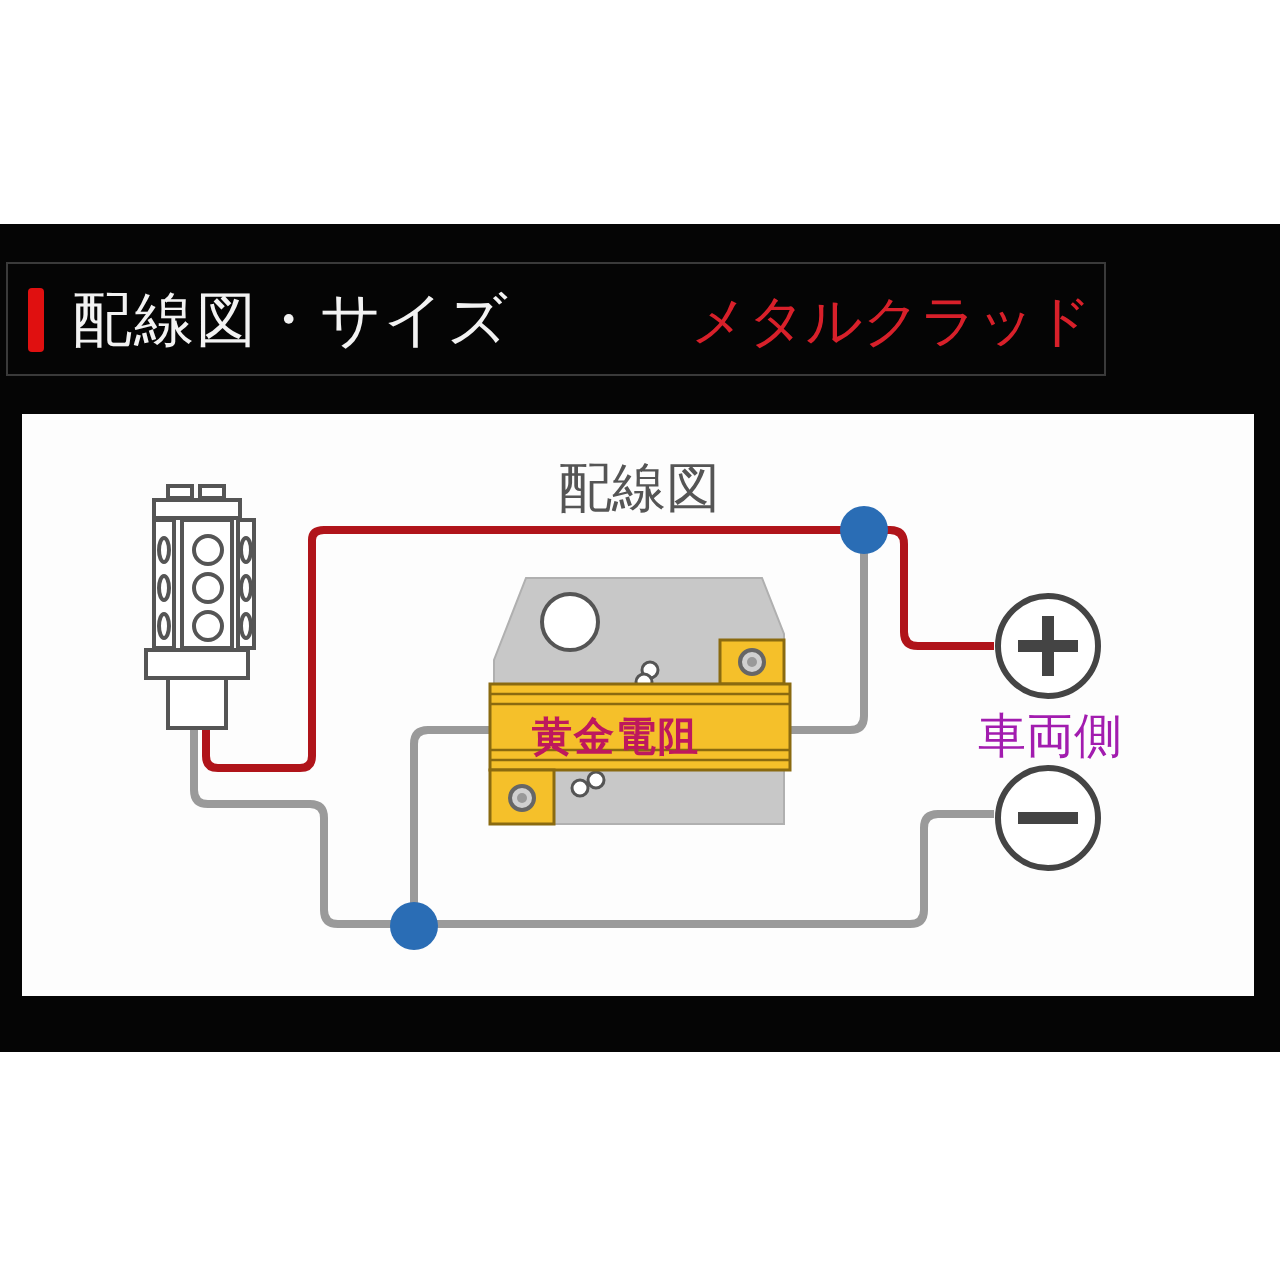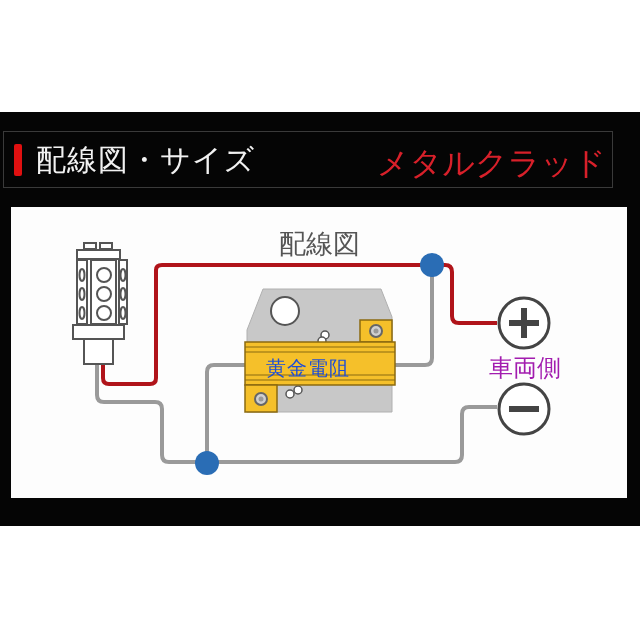--- a/index.html
+++ b/index.html
@@ -4,41 +4,41 @@
 <style>
   html, body { margin: 0; padding: 0; }
   body {
     width: 640px; height: 640px; background: #ffffff; position: relative; overflow: hidden;
     font-family: "DejaVu Sans", sans-serif;
   }
   .frame {
     position: absolute; left: 0; top: 112px; width: 640px; height: 414px; background: #050505;
   }
   .header {
-    position: absolute; left: 3px; top: 19px; width: 610px; height: 57px;
+    position: absolute; left: 3px; top: 19px; width: 550px; height: 57px;
     border: 1px solid #3a3a3a; box-sizing: border-box;
   }
   .header-bar {
     position: absolute; left: 10px; top: 12px; width: 8px; height: 32px; background: #e01010; border-radius: 2px;
   }
   .header-title {
     position: absolute; left: 32px; top: 8px; font-size: 30px; color: #f2f2f2; letter-spacing: 1px; white-space: nowrap;
   }
   .header-sub {
-    position: absolute; right: 6px; top: 10px; font-size: 32px; color: #d8202a; white-space: nowrap;
+    position: absolute; right: 6px; top: 10px; font-size: 28px; color: #d8202a; white-space: nowrap;
   }
   .panel {
     position: absolute; left: 11px; top: 95px; width: 616px; height: 291px; background: #fdfdfd;
   }
   svg { position: absolute; left: 0; top: 0; }
   .diagram-title {
     position: absolute; left: 279px; top: 226px; font-size: 27px; color: #555555; white-space: nowrap;
   }
   .resistor-label {
-    position: absolute; left: 266px; top: 355px; font-size: 20px; font-weight: normal; color: #1d4ed8; letter-spacing: 1px; white-space: nowrap;
+    position: absolute; left: 266px; top: 355px; font-size: 20px; font-weight: bold; color: #be185d; letter-spacing: 1px; white-space: nowrap;
   }
   .vehicle-label {
     position: absolute; left: 489px; top: 352px; font-size: 24px; color: #a21caf; white-space: nowrap;
   }
 </style>
 </head>
 <body>
 
 <div class="frame">
   <div class="header">

